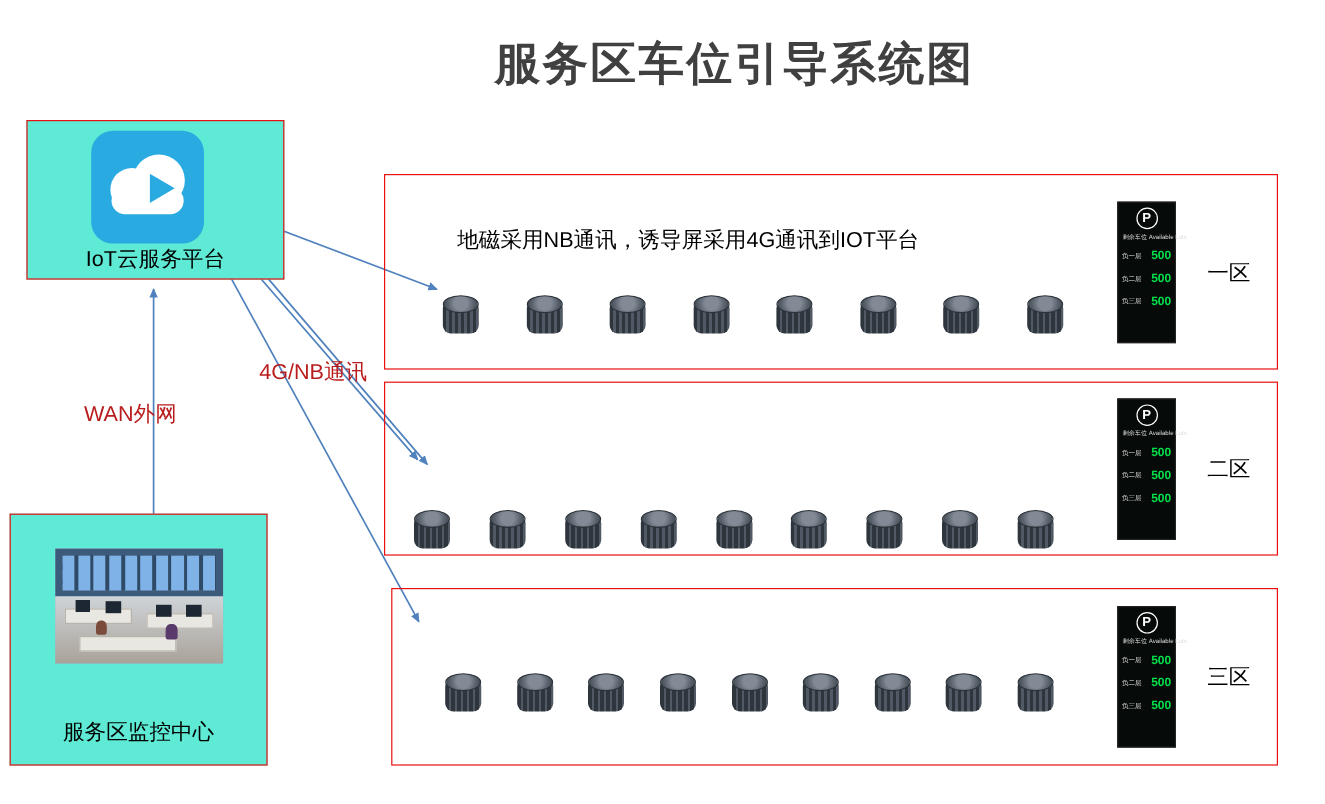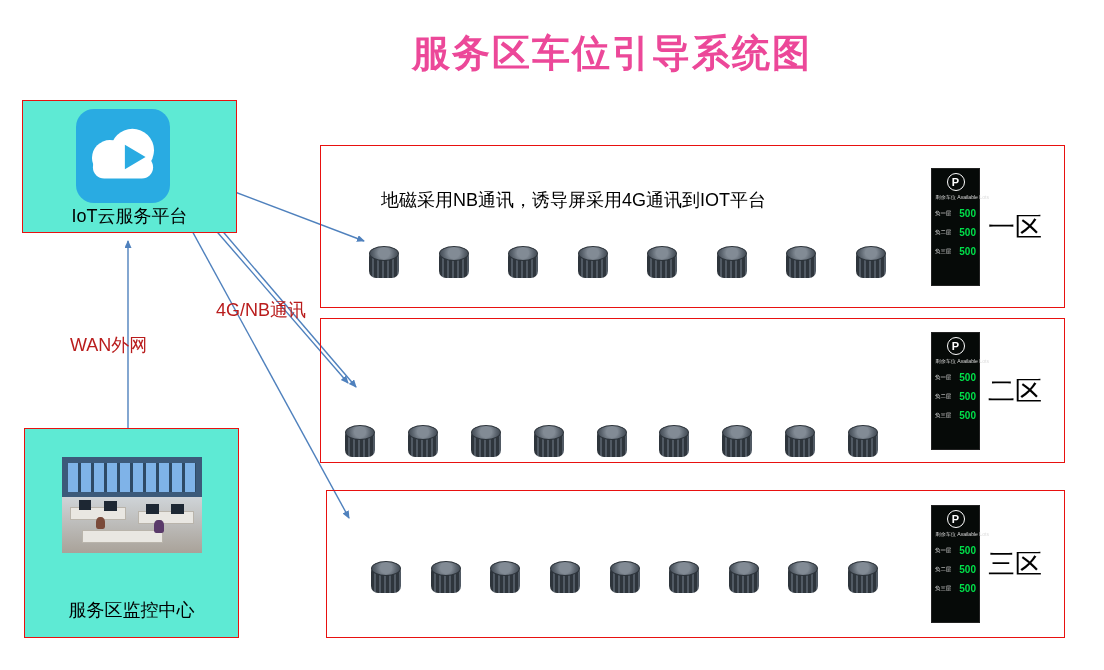--- a/index.html
+++ b/index.html
@@ -2,34 +2,34 @@
 <html><head>
 <meta charset="utf-8">
 <style>
   * { margin:0; padding:0; box-sizing:border-box; }
   html,body { width:1104px; height:670px; background:#ffffff; overflow:hidden;
               font-family:"Liberation Sans","DejaVu Sans",sans-serif; }
   .stage { position:relative; width:1104px; height:670px; }
 
   
   .title { position:absolute; left:120px; top:28px; width:984px; text-align:center;
-           font-size:38px; font-weight:bold; color:#ec4899; letter-spacing:2px; }
+           font-size:38px; font-weight:bold; color:#404040; letter-spacing:2px; }
 
   
   .redbox { position:absolute; border:1px solid #e8110f; background:#5eead4; }
 
   
   .cloud-box { left:22px; top:100px; width:215px; height:133px; }
   .cloud-icon { position:absolute; left:53px; top:8px; width:94px; height:94px;
                 background:#29abe2; border-radius:18px; }
   .cloud-label { position:absolute; left:0; bottom:4px; width:100%; text-align:center;
                  font-size:18px; color:#000; }
 
   
-  .monitor-box { left:24px; top:428px; width:215px; height:210px; }
+  .monitor-box { left:8px; top:428px; width:215px; height:210px; }
   .photo { position:absolute; left:37px; top:28px; width:140px; height:96px; overflow:hidden;
            background:#9db3cc; }
   .ph-wall { position:absolute; left:0; top:0; width:100%; height:42%;
              background:#3c5a7a; }
   .ph-screens { position:absolute; left:4%; top:6%; width:92%; height:30%;
                 background:repeating-linear-gradient(90deg,#7fb3e8 0 10px,#2e4a66 10px 13px),
                            repeating-linear-gradient(180deg,rgba(255,255,255,.25) 0 8px,rgba(0,0,0,.25) 8px 12px); }
   .ph-floor { position:absolute; left:0; top:42%; width:100%; height:58%;
               background:linear-gradient(#cfd4d8,#a9a299); }
   .ph-desk { position:absolute; background:#e9e7e2; border:1px solid #b9b4ab; }
@@ -44,21 +44,21 @@
   .monitor-label { position:absolute; left:0; bottom:14px; width:100%; text-align:center;
                    font-size:18px; line-height:25px; color:#000; }
 
   
   .zone { position:absolute; border:1px solid #e8110f; }
   .zone1 { left:320px; top:145px; width:745px; height:163px; }
   .zone2 { left:320px; top:318px; width:745px; height:145px; }
   .zone3 { left:326px; top:490px; width:739px; height:148px; }
   .zone-note { position:absolute; left:60px; top:42px; font-size:18px; color:#000;text-align:center; }
   .zone-name { position:absolute; right:22px; top:50%; transform:translateY(-50%);
-               font-size:27px; color:#000; }
+               font-size:18px; color:#000; }
 
   
   .sensors { position:absolute; display:flex; justify-content:space-between; align-items:flex-end; height:40px; }
   .zone1 .sensors { left:48px; right:178px; top:92px; }
   .zone2 .sensors { left:24px; right:186px; top:98px; }
   .zone3 .sensors { left:44px; right:186px; top:62px; }
   .sensor { position:relative; width:30px; height:25px;
             background:repeating-linear-gradient(90deg,#2e353c 0 3px,#515a64 3px 5px);
             border-radius:4px 4px 7px 7px; }
   .sensor-top { position:absolute; top:-7px; left:0; right:0; height:15px; border-radius:50%;

